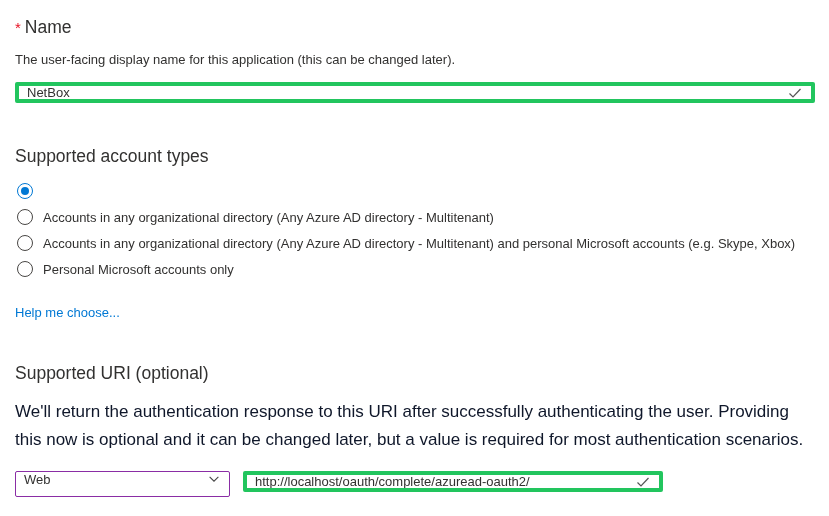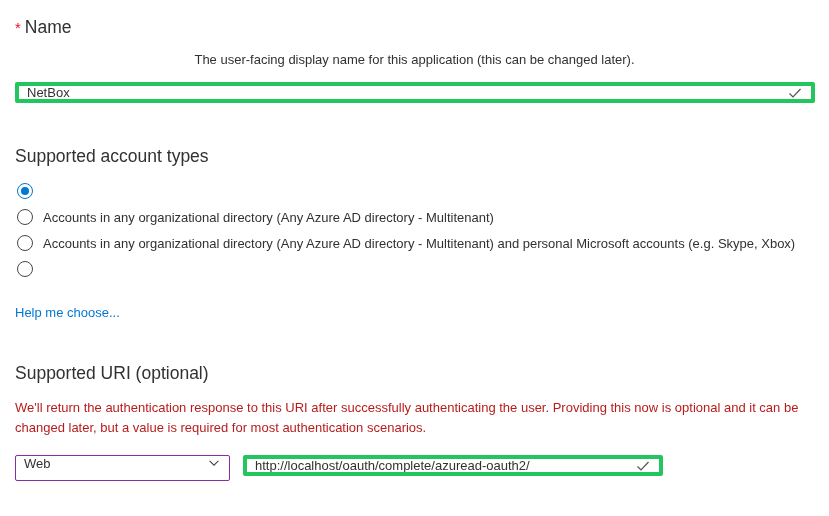--- a/index.html
+++ b/index.html
@@ -16,21 +16,20 @@
     color: #323130;
     line-height: 22px;
   }
   .required-star { color: #e81123; margin-right: 4px; font-size: 15px; }
 
   .desc {
     font-size: 13px;
     line-height: 17px;
     color: #323130;
     margin-top: 12px;
-    text-align: center;
   }
 
   .text-input-wrap {
     position: relative;
     margin-top: 14px;
     height: 21px;
     border: 4px solid #22c55e;
     border-radius: 2px;
     background: #fff;
     display: flex;
@@ -96,23 +95,23 @@
     font-size: 13px;
     color: #0078d4;
     text-decoration: none;
     cursor: pointer;
   }
 
   .redirect-section { margin-top: 41px; }
   .paragraph {
     margin-top: 14px;
     width: 802px;
-    font-size: 13px;
-    line-height: 20px;
-    color: #b91c1c;
+    font-size: 17px;
+    line-height: 28px;
+    color: #0f172a;
   }
 
   .redirect-controls {
     margin-top: 17px;
     display: flex;
     gap: 13px;
   }
   .dropdown {
     width: 215px;
     height: 26px;
@@ -156,20 +155,21 @@
       <div class="radio-row">
         <span class="radio-circle"></span>
         <span class="radio-label">Accounts in any organizational directory (Any Azure AD directory - Multitenant)</span>
       </div>
       <div class="radio-row">
         <span class="radio-circle"></span>
         <span class="radio-label">Accounts in any organizational directory (Any Azure AD directory - Multitenant) and personal Microsoft accounts (e.g. Skype, Xbox)</span>
       </div>
       <div class="radio-row">
         <span class="radio-circle"></span>
+        <span class="radio-label">Personal Microsoft accounts only</span>
       </div>
     </div>
 
     <a class="help-link">Help me choose...</a>
   </div>
 
   <div class="redirect-section">
     <h2 class="section-title">Supported URI (optional)</h2>
 
     <div class="paragraph">We'll return the authentication response to this URI after successfully authenticating the user. Providing this now is optional and it can be changed later, but a value is required for most authentication scenarios.</div>

